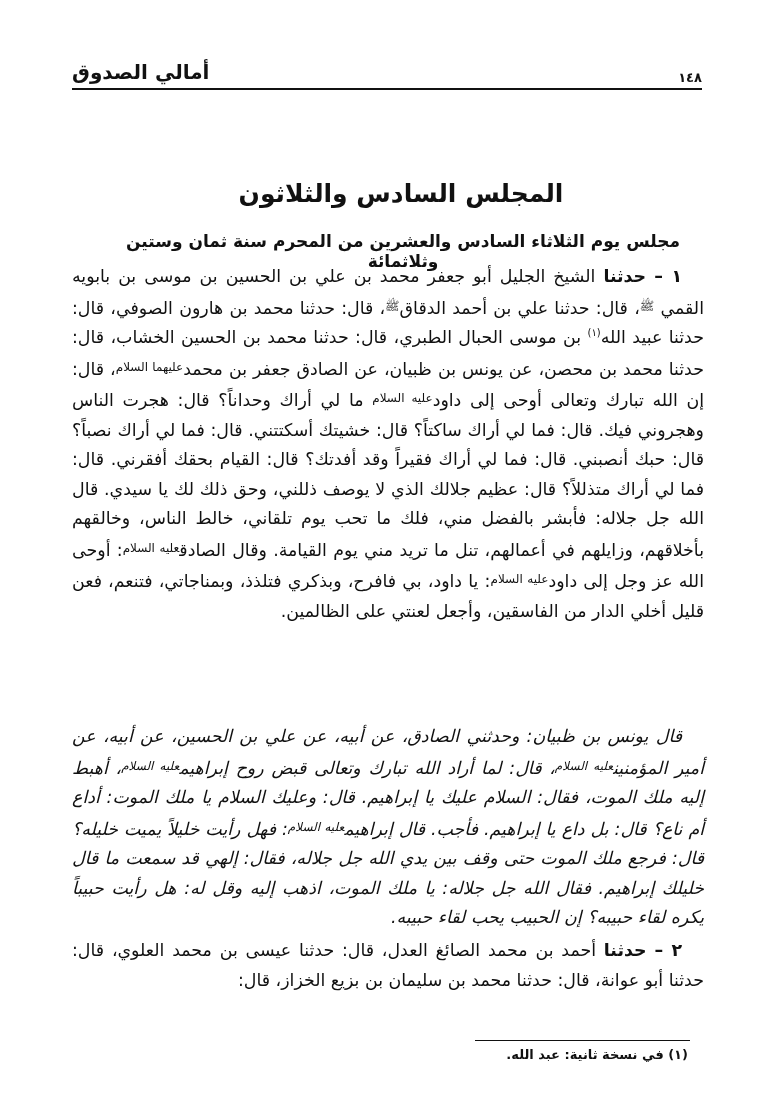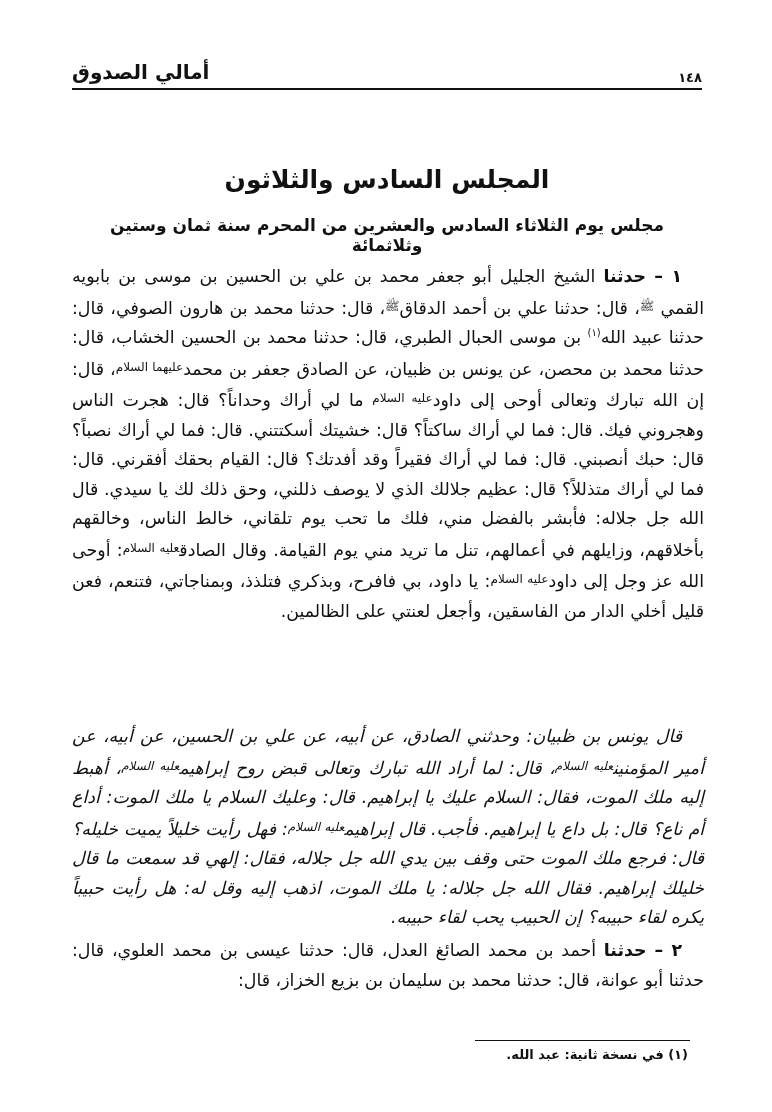--- a/index.html
+++ b/index.html
@@ -116,22 +116,22 @@
   </style>
 </head>
 <body>
 
 <div class="page-header">
   <div class="running-title">أمالي الصدوق</div>
   <div class="page-number">١٤٨</div>
 </div>
 <div class="header-rule"></div>
 
-<h1 class="chapter-title" style="margin:0;">المجلس السادس والثلاثون</h1>
-<h2 class="chapter-subtitle" style="margin:0;">مجلس يوم الثلاثاء السادس والعشرين من المحرم سنة ثمان وستين وثلاثمائة</h2>
+<h1 class="chapter-title" style="margin:14px;">المجلس السادس والثلاثون</h1>
+<h2 class="chapter-subtitle" style="margin:16px;">مجلس يوم الثلاثاء السادس والعشرين من المحرم سنة ثمان وستين وثلاثمائة</h2>
 
 <p class="body-text para para-1">
   <span class="lead">١ –</span>
   <span class="lead">حدثنا</span>
   <span>الشيخ الجليل أبو جعفر محمد بن علي بن الحسين بن موسى بن بابويه القمي</span>
   <span class="honorific">ﷺ</span><span>، قال: حدثنا علي بن أحمد الدقاق</span><span class="honorific">ﷺ</span><span>، قال: حدثنا محمد بن هارون الصوفي، قال: حدثنا عبيد الله</span><span class="sup">(١)</span>
   <span>بن موسى الحبال الطبري، قال: حدثنا محمد بن الحسين الخشاب، قال: حدثنا محمد بن محصن، عن يونس بن ظبيان، عن الصادق جعفر بن محمد</span><span class="honorific">عليهما السلام</span><span>، قال: إن الله تبارك وتعالى أوحى إلى داود</span><span class="honorific">عليه السلام</span><span> ما لي أراك وحداناً؟ قال: هجرت الناس وهجروني فيك. قال: فما لي أراك ساكتاً؟ قال: خشيتك أسكتتني. قال: فما لي أراك نصباً؟ قال: حبك أنصبني. قال: فما لي أراك فقيراً وقد أفدتك؟ قال: القيام بحقك أفقرني. قال: فما لي أراك متذللاً؟ قال: عظيم جلالك الذي لا يوصف ذللني، وحق ذلك لك يا سيدي. قال الله جل جلاله: فأبشر بالفضل مني، فلك ما تحب يوم تلقاني، خالط الناس، وخالقهم بأخلاقهم، وزايلهم في أعمالهم، تنل ما تريد مني يوم القيامة. وقال الصادق</span><span class="honorific">عليه السلام</span><span>: أوحى الله عز وجل إلى داود</span><span class="honorific">عليه السلام</span><span>: يا داود، بي فافرح، وبذكري فتلذذ، وبمناجاتي، فتنعم، فعن قليل أخلي الدار من الفاسقين، وأجعل لعنتي على الظالمين.</span>
 </p>
 
 <p class="body-text para para-2">

